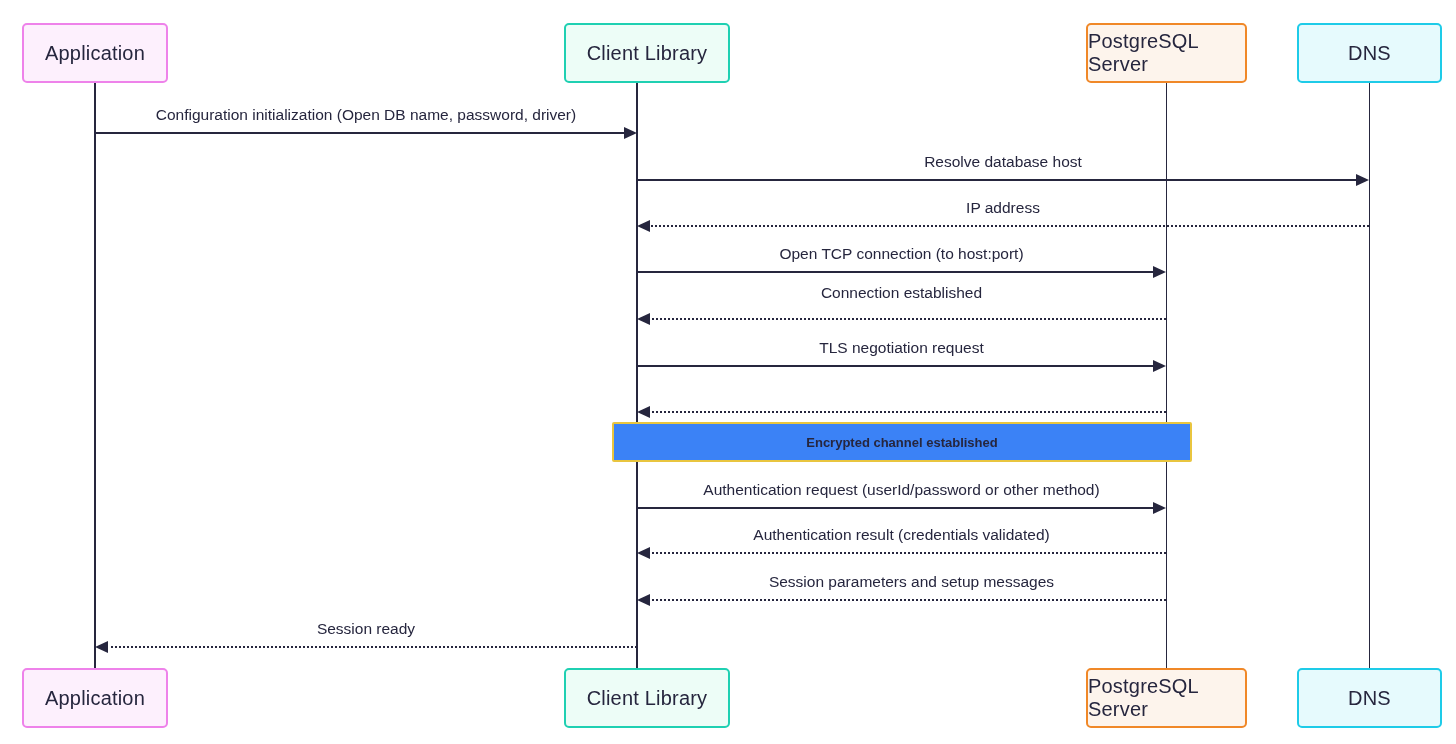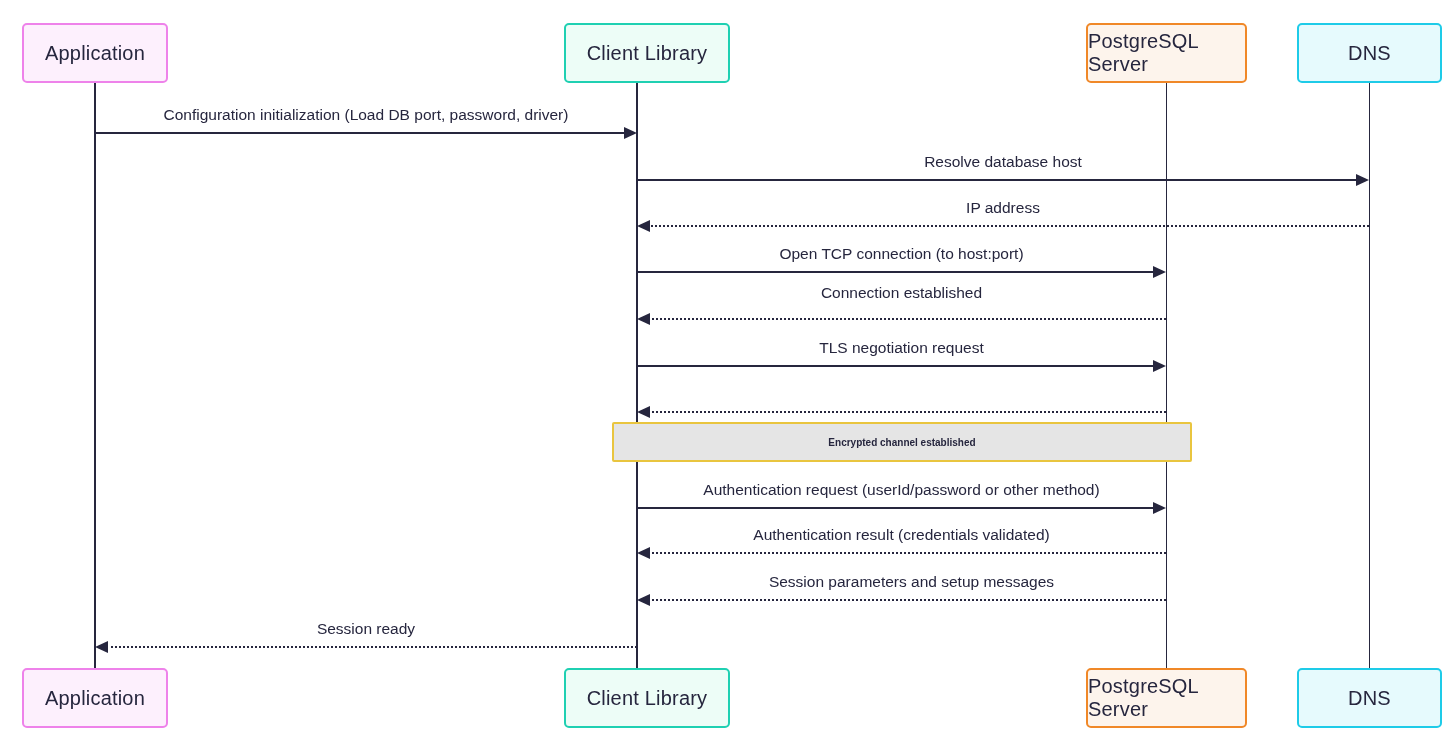--- a/index.html
+++ b/index.html
@@ -32,41 +32,41 @@
   }
   .msg-line{position:absolute;height:0;box-sizing:border-box;}
   .msg-line.solid{border-top:2px solid #26263e;}
   .msg-line.dotted{border-top:2px dotted #26263e;}
   .ah{position:absolute;width:0;height:0;border-top:6px solid transparent;border-bottom:6px solid transparent;}
   .ah.right{border-left:13px solid #26263e;}
   .ah.left{border-right:13px solid #26263e;}
   
   .note{
     position:absolute;left:612px;top:422px;width:580px;height:40px;
-    background:#e5e5e5;border:2px solid #e9c53f;border-radius:2px;box-sizing:border-box;
+    background:#3b82f6;border:2px solid #e9c53f;border-radius:2px;box-sizing:border-box;
     display:flex;align-items:center;justify-content:center;
-    font-size:10px;font-weight:700;color:#26263e;
+    font-size:13px;font-weight:700;color:#26263e;
   }
 </style>
 </head>
 <body>
 
 <div class="canvas">
 
   <div class="lifeline" style="left:94px;"></div>
   <div class="lifeline" style="left:636px;"></div>
   <div class="lifeline" style="left:1165.5px;"></div>
   <div class="lifeline" style="left:1368.5px;"></div>
 
   <div class="pbox app top-row b-app">Application</div>
   <div class="pbox client top-row b-client">Client Library</div>
   <div class="pbox pg top-row b-pg">PostgreSQL Server</div>
   <div class="pbox dns top-row b-dns">DNS</div>
 
-  <div class="msg-label" style="left:95px;top:106px;width:542px;">Configuration initialization (Load DB port, password, driver)</div>
+  <div class="msg-label" style="left:95px;top:106px;width:542px;">Configuration initialization (Open DB name, password, driver)</div>
   <div class="msg-line solid" style="left:95px;top:132px;width:530px;"></div>
   <div class="ah right" style="left:624px;top:127px;"></div>
 
   <div class="msg-label" style="left:637px;top:153px;width:732px;">Resolve database host</div>
   <div class="msg-line solid" style="left:637px;top:179px;width:720px;"></div>
   <div class="ah right" style="left:1356px;top:174px;"></div>
 
   <div class="msg-label" style="left:637px;top:199px;width:732px;">IP address</div>
   <div class="msg-line dotted" style="left:648px;top:225px;width:721px;"></div>
   <div class="ah left" style="left:637px;top:220px;"></div>

